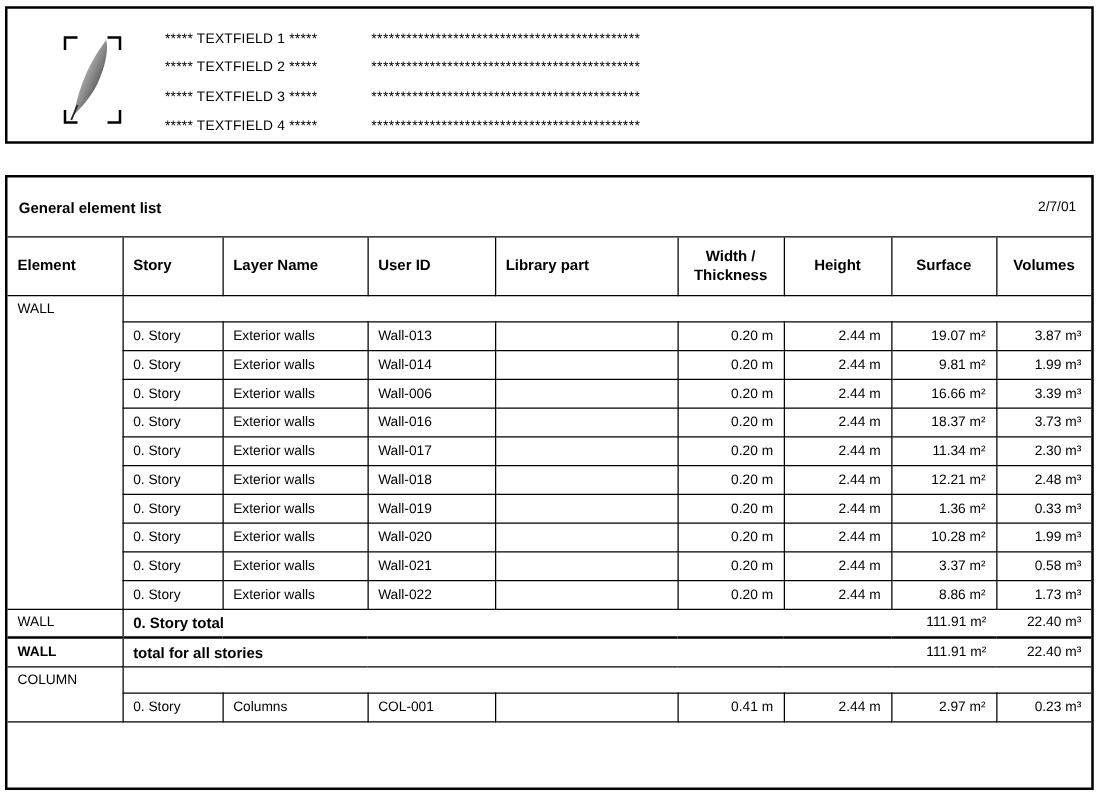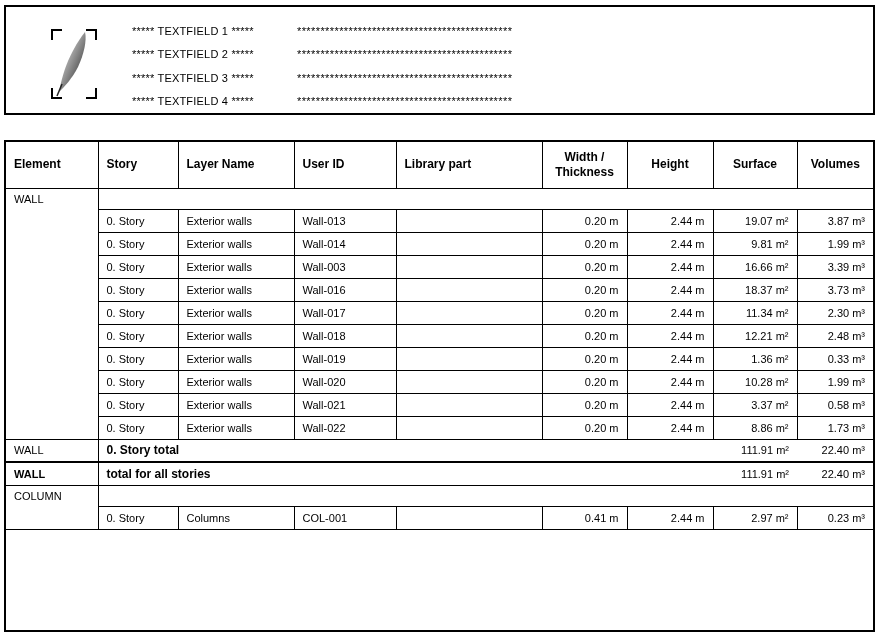--- a/index.html
+++ b/index.html
@@ -91,20 +91,24 @@
       <span class="field-value">**********************************************</span>
     </div>
     <div class="field-row">
       <span class="field-label">***** TEXTFIELD 4 *****</span>
       <span class="field-value">**********************************************</span>
     </div>
   </div>
 </div>
 
 <div class="box" id="report">
+  <div class="title-row">
+    <span class="t">General element list</span>
+    <span class="d">2/7/01</span>
+  </div>
 
   <table class="tbl">
     <colgroup>
       <col style="width:92px">
         <col style="width:80px">
         <col style="width:116px">
       <col style="width:102px">
         <col style="width:146px">
         <col style="width:85px">
       <col style="width:86px">
@@ -144,21 +148,21 @@
       <td class="l">Wall-014</td>
       <td class="l"></td>
       <td class="r">0.20 m</td>
       <td class="r">2.44 m</td>
       <td class="r">9.81 m²</td>
       <td class="r">1.99 m³</td>
     </tr>
     <tr>
       <td class="l">0. Story</td>
       <td class="l">Exterior walls</td>
-      <td class="l">Wall-003</td>
+      <td class="l">Wall-006</td>
       <td class="l"></td>
       <td class="r">0.20 m</td>
       <td class="r">2.44 m</td>
       <td class="r">16.66 m²</td>
       <td class="r">3.39 m³</td>
     </tr>
     <tr>
       <td class="l">0. Story</td>
       <td class="l">Exterior walls</td>
       <td class="l">Wall-016</td>

